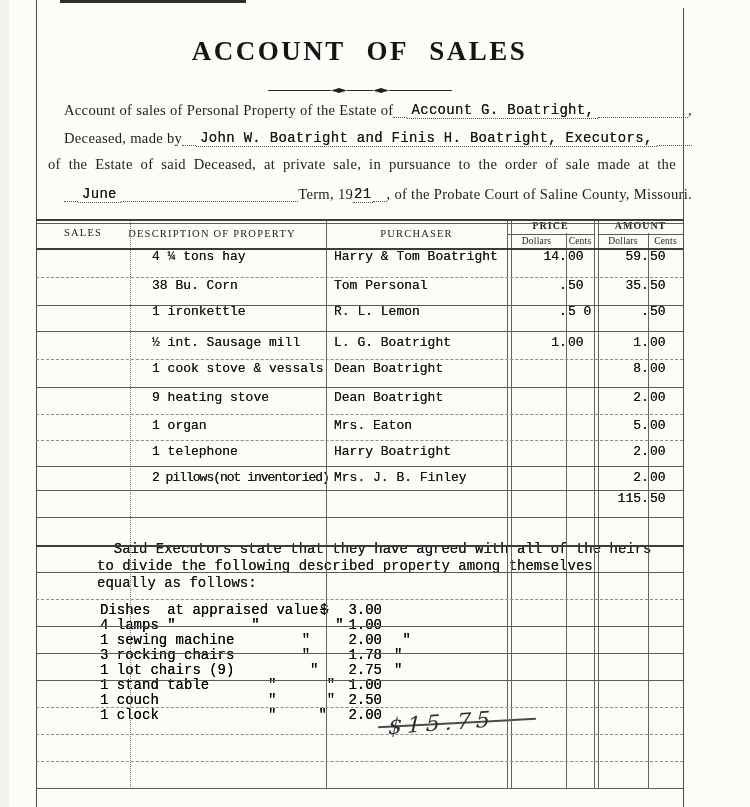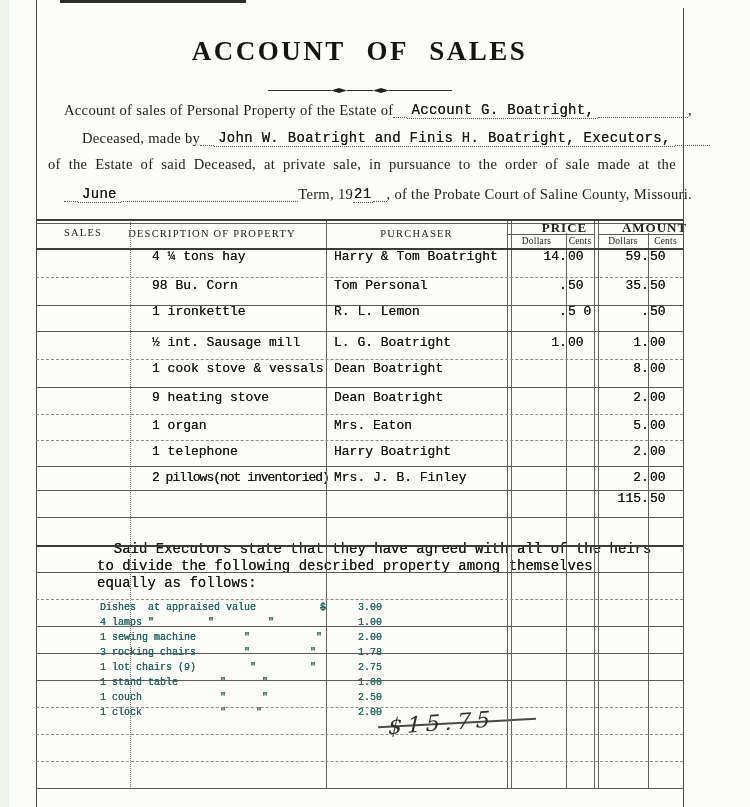--- a/index.html
+++ b/index.html
@@ -27,41 +27,41 @@
   .intro{left:64px;width:628px;height:20px;font-size:14.6px;display:flex;align-items:center;
          letter-spacing:0.3px;white-space:pre;}
   .dotfill{flex:1;border-bottom:1.6px dotted #555;height:15px;}
   .dotseg{flex:0 0 14px;border-bottom:1.6px dotted #555;height:15px;}
   .typed{font-family:"Liberation Mono","DejaVu Sans Mono",monospace;font-size:14px;color:#181818;
          text-shadow:0 0 0.5px #333;border-bottom:1.6px dotted #555;padding:0 4px;white-space:pre;}
   #intro-just{left:48px;top:156px;width:628px;font-size:14.6px;text-align:justify;text-align-last:justify;
               letter-spacing:0.3px;}
   
   .colhead{position:absolute;text-align:center;font-size:10.5px;letter-spacing:1.2px;color:#222;}
-  .colhead.big{font-size:13px;letter-spacing:1px;font-weight:bold;margin-left:14px;}
+  .colhead.big{font-size:10px;letter-spacing:1px;font-weight:bold;}
   .colhead.sub{font-size:9.5px;letter-spacing:0.2px;}
   
   .t-row{position:absolute;left:0;width:750px;height:18px;
          font-family:"Liberation Mono","DejaVu Sans Mono",monospace;font-size:13px;
          color:#161616;text-shadow:0 0 0.5px #333;}
   .t-desc{position:absolute;left:152px;white-space:pre;}
   .t-desc.tight{letter-spacing:-1px;}
   .t-purch{position:absolute;left:334px;white-space:pre;}
   .m-d.price{position:absolute;right:191px;}
   .m-dot.price{position:absolute;left:559px;width:8px;text-align:center;}
   .m-c.price{position:absolute;left:568px;white-space:pre;}
   .m-d.amount{position:absolute;right:109px;}
   .m-dot.amount{position:absolute;left:641px;width:8px;text-align:center;}
   .m-c.amount{position:absolute;left:650px;white-space:pre;}
   
   .ag-line{position:absolute;left:97px;font-family:"Liberation Mono","DejaVu Sans Mono",monospace;
            font-size:14px;color:#161616;text-shadow:0 0 0.5px #333;white-space:pre;}
   .d-row{position:absolute;left:0;width:750px;height:15px;
-         font-family:"Liberation Mono","DejaVu Sans Mono",monospace;font-size:10px;
-         color:#0f766e;text-shadow:0 0 0.5px #333;}
+         font-family:"Liberation Mono","DejaVu Sans Mono",monospace;font-size:14px;
+         color:#000000;text-shadow:0 0 0.5px #333;}
   .d-item{position:absolute;left:100px;white-space:pre;}
   .d-cur{position:absolute;left:320px;width:18px;text-decoration:line-through;}
   .d-val{position:absolute;left:334px;width:48px;text-align:right;}
   #hand-total{left:388px;top:708px;width:170px;font-family:"DejaVu Serif","Liberation Serif",serif;
               font-style:italic;font-size:22px;letter-spacing:5px;color:#2e2e2e;
               transform:rotate(-4deg) skewX(-6deg);}
   #hand-underline{left:378px;top:722px;width:158px;height:1.6px;background:#4a4a4a;transform:rotate(-3deg);}
 </style>
 </head>
 <body>
@@ -81,21 +81,21 @@
   </div>
 
   <div class="intro abs" style="top:100px;">
     <span>Account of sales of Personal Property of the Estate of</span>
     <span class="dotseg"></span>
     <span class="typed">Account G. Boatright,</span>
     <span class="dotfill"></span>
     <span>,</span>
   </div>
 
-  <div class="intro abs" style="top:128px;margin-left:18px;">
+  <div class="intro abs" style="top:128px;">
     <span>Deceased, made by</span>
     <span class="dotseg"></span>
     <span class="typed">John W. Boatright and Finis H. Boatright, Executors,</span>
     <span class="dotfill"></span>
   </div>
 
   <div id="intro-just" class="abs">of the Estate of said Deceased, at private sale, in pursuance to the order of sale made at the</div>
 
   <div class="intro abs" style="top:184px;">
     <span class="dotseg"></span>
@@ -122,21 +122,21 @@
         <span class="t-desc">4 ¼ tons hay</span>
         <span class="t-purch">Harry &amp; Tom Boatright</span>
         <span class="m-d price">14</span>
         <span class="m-dot price">.</span>
         <span class="m-c price">00</span>
         <span class="m-d amount">59</span>
         <span class="m-dot amount">.</span>
         <span class="m-c amount">50</span>
       </div>
       <div class="t-row" style="top: 278px;">
-        <span class="t-desc">98 Bu. Corn</span>
+        <span class="t-desc">38 Bu. Corn</span>
         <span class="t-purch">Tom Personal</span>
         <span class="m-dot price">.</span>
         <span class="m-c price">50</span>
         <span class="m-d amount">35</span>
         <span class="m-dot amount">.</span>
         <span class="m-c amount">50</span>
       </div>
       <div class="t-row" style="top: 304px; padding-left: 44px;">
         <span class="t-desc">1 ironkettle</span>
         <span class="t-purch">R. L. Lemon</span>

